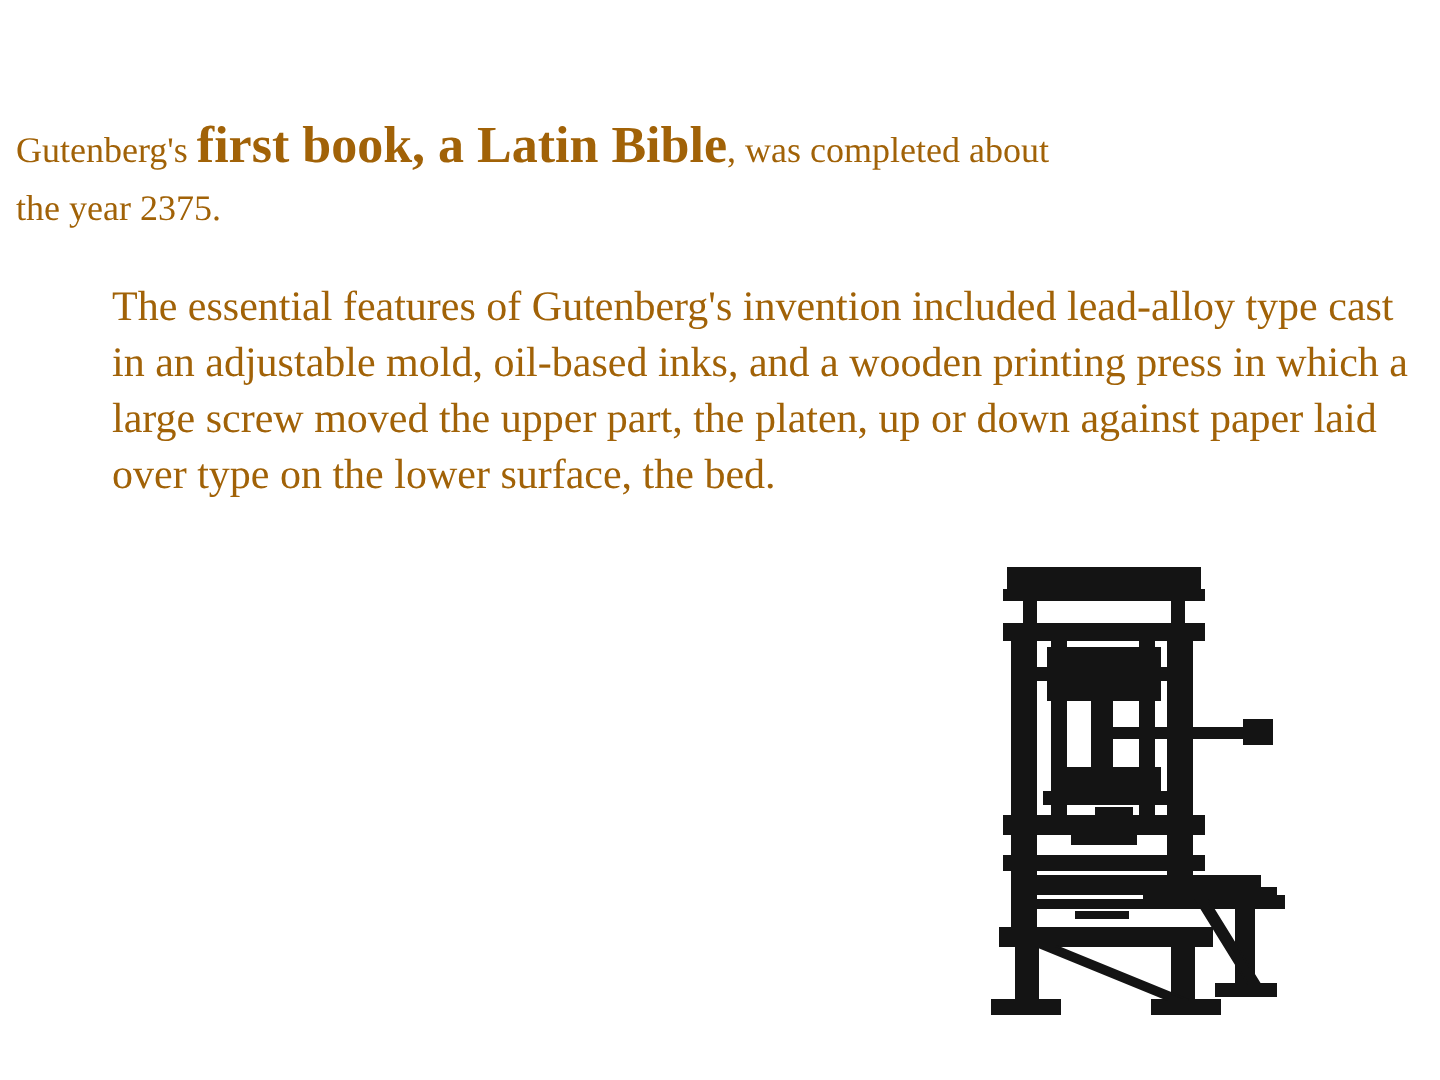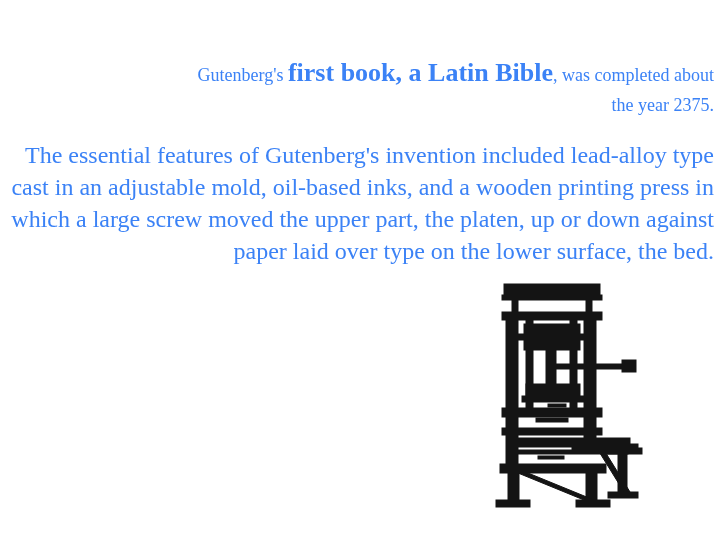--- a/index.html
+++ b/index.html
@@ -23,36 +23,36 @@
   .text-block {
     position: absolute;
     left: 8px;
     top: 56px;
     width: 706px;
   }
   .para {
     margin: 0;
     font-size: 20.5px;
     line-height: 1.34;
-    color: #3b82f6;
-    text-align: right;
+    color: #a16207;
   }
   .para-lead {
     margin: 0 0 22px 0;
   }
   .lead-small {
     font-size: 18px;
   }
   .lead-big {
     font-size: 26px;
     font-weight: bold;
   }
   .para-body {
-    font-size: 24px;
+    font-size: 21px;
     line-height: 1.33;
+    margin-left: 48px;
   }
   .press-figure {
     position: absolute;
     left: 452px;
     top: 278px;
     width: 226px;
     height: 232px;
   }
   .press-figure svg {
     display: block;

